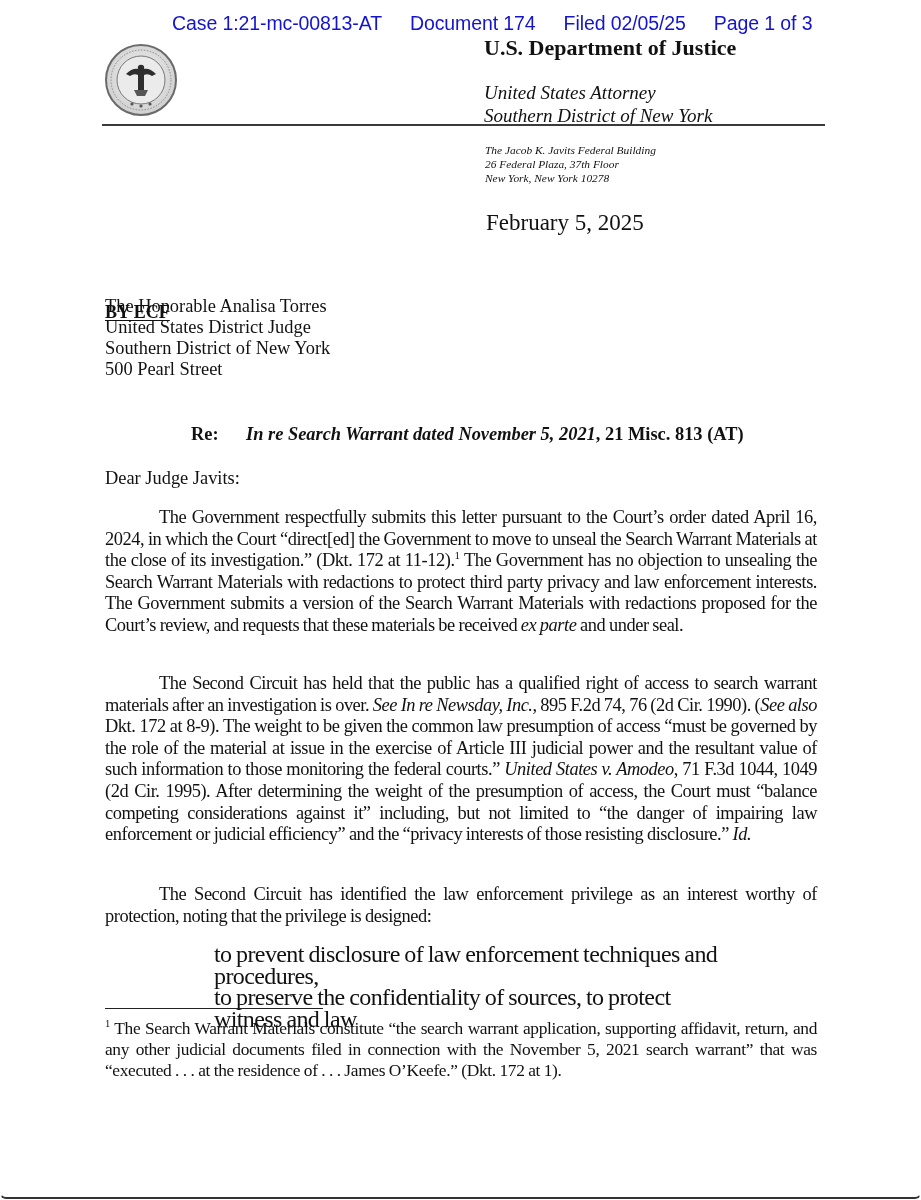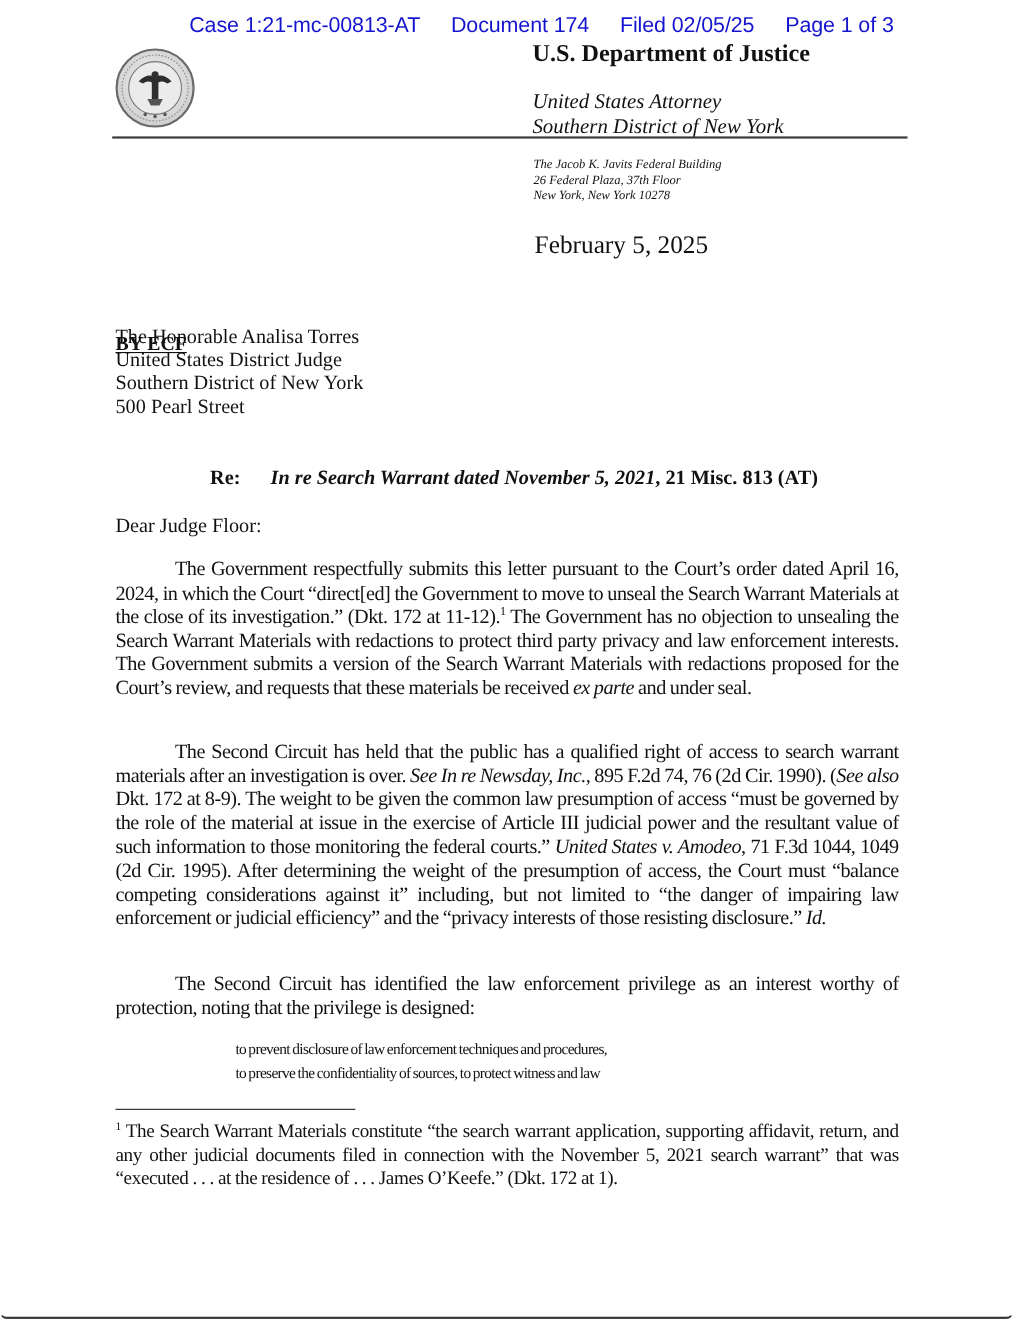--- a/index.html
+++ b/index.html
@@ -142,21 +142,21 @@
 
   .p1 { top: 507px; }
   .p2 { top: 673px; }
   .p3 { top: 884px; }
 
   .block-quote {
     position: absolute;
     left: 214px;
     top: 944px;
     width: 520px;
-    font-size: 14px;
+    font-size: 24px;
     line-height: 21.6px;
     letter-spacing: -0.6px;
     word-spacing: -0.8px;
   }
 
   .footnote-rule {
     position: absolute;
     left: 105px;
     top: 1008px;
     width: 218px;
@@ -231,21 +231,21 @@
   <div>The Honorable Analisa Torres</div>
   <div>United States District Judge</div>
   <div>Southern District of New York</div>
   <div>500 Pearl Street</div>
 </div>
 
 <div class="re-line">
   <span class="re-label">Re:</span><em>In re Search Warrant dated November 5, 2021</em><span>, 21 Misc. 813 (AT)</span>
 </div>
 
-<div class="salutation">Dear Judge Floor:</div>
+<div class="salutation">Dear Judge Javits:</div>
 
 <div class="body-text p1"><span class="indent"></span><span>The Government respectfully submits this letter pursuant to the Court’s order dated April 16, 2024, in which the Court “direct[ed] the Government to move to unseal the Search Warrant Materials at the close of its investigation.” (Dkt. 172 at 11-12).</span><sup>1</sup><span> The Government has no objection to unsealing the Search Warrant Materials with redactions to protect third party privacy and law enforcement interests. The Government submits a version of the Search Warrant Materials with redactions proposed for the Court’s review, and requests that these materials be received </span><em>ex parte</em><span> and under seal.</span></div>
 
 <div class="body-text p2"><span class="indent"></span><span>The Second Circuit has held that the public has a qualified right of access to search warrant materials after an investigation is over. </span><em>See In re Newsday, Inc.</em><span>, 895 F.2d 74, 76 (2d Cir. 1990). (</span><em>See also</em><span> Dkt. 172 at 8-9). The weight to be given the common law presumption of access “must be governed by the role of the material at issue in the exercise of Article III judicial power and the resultant value of such information to those monitoring the federal courts.” </span><em>United States v. Amodeo</em><span>, 71 F.3d 1044, 1049 (2d Cir. 1995). After determining the weight of the presumption of access, the Court must “balance competing considerations against it” including, but not limited to “the danger of impairing law enforcement or judicial efficiency” and the “privacy interests of those resisting disclosure.” </span><em>Id.</em></div>
 
 <div class="body-text p3"><span class="indent"></span><span>The Second Circuit has identified the law enforcement privilege as an interest worthy of protection, noting that the privilege is designed:</span></div>
 
 <div class="block-quote">
   <div>to prevent disclosure of law enforcement techniques and procedures,</div>
   <div>to preserve the confidentiality of sources, to protect witness and law</div>

